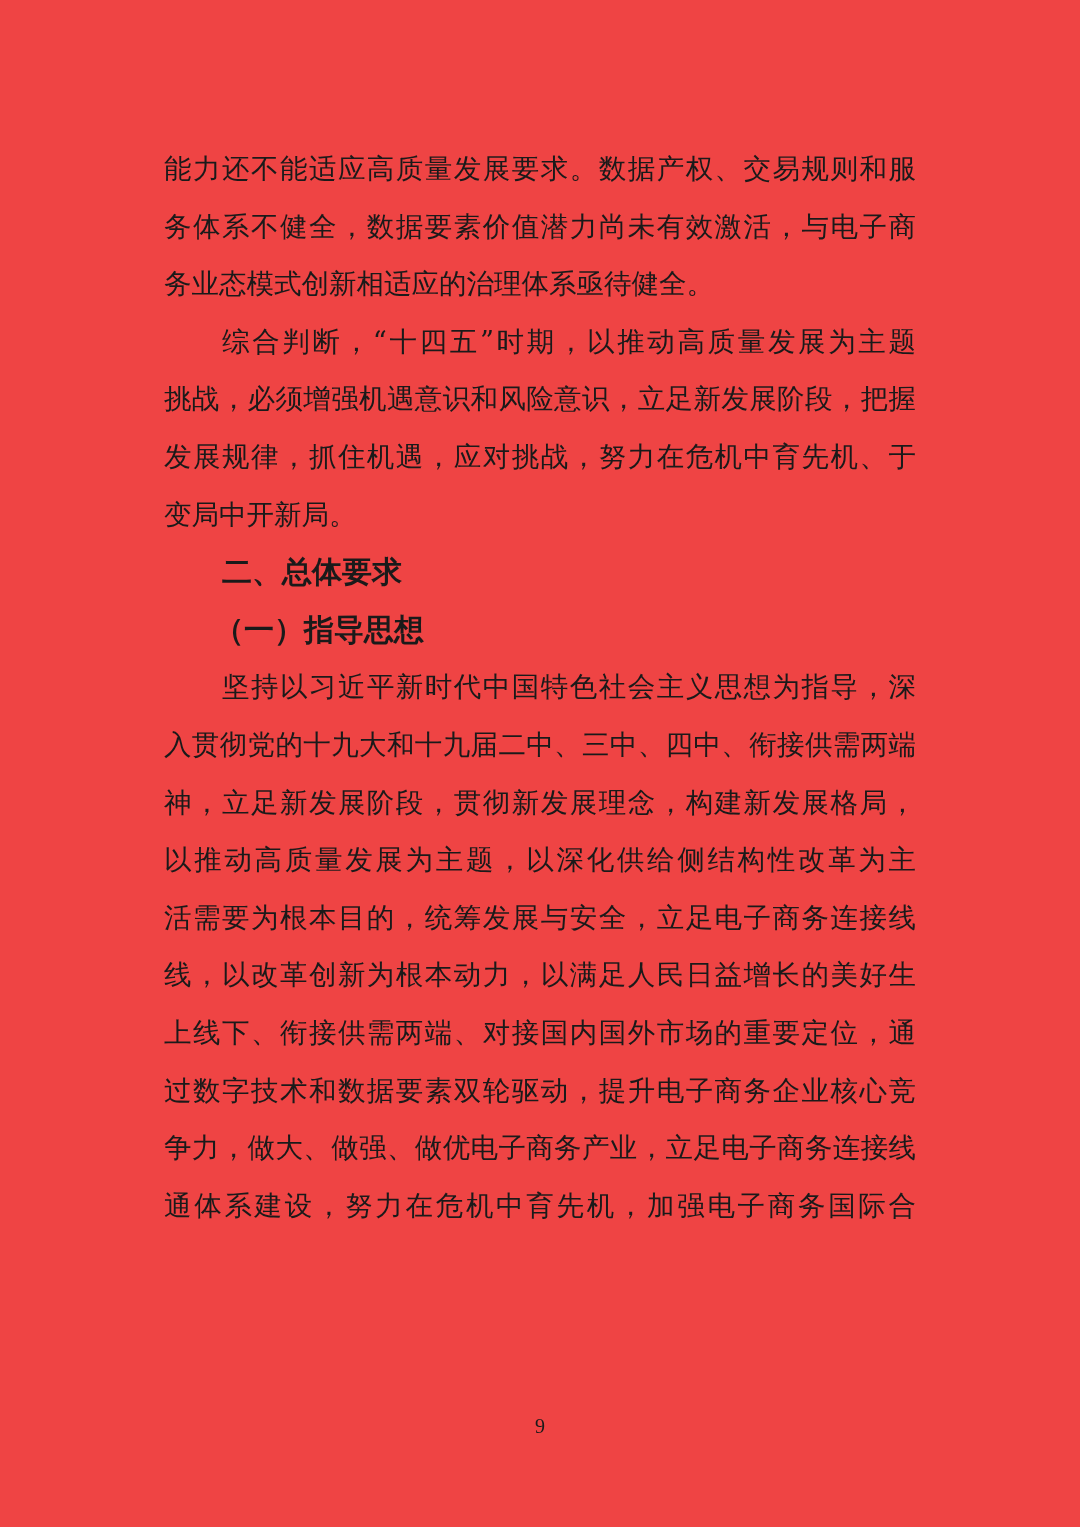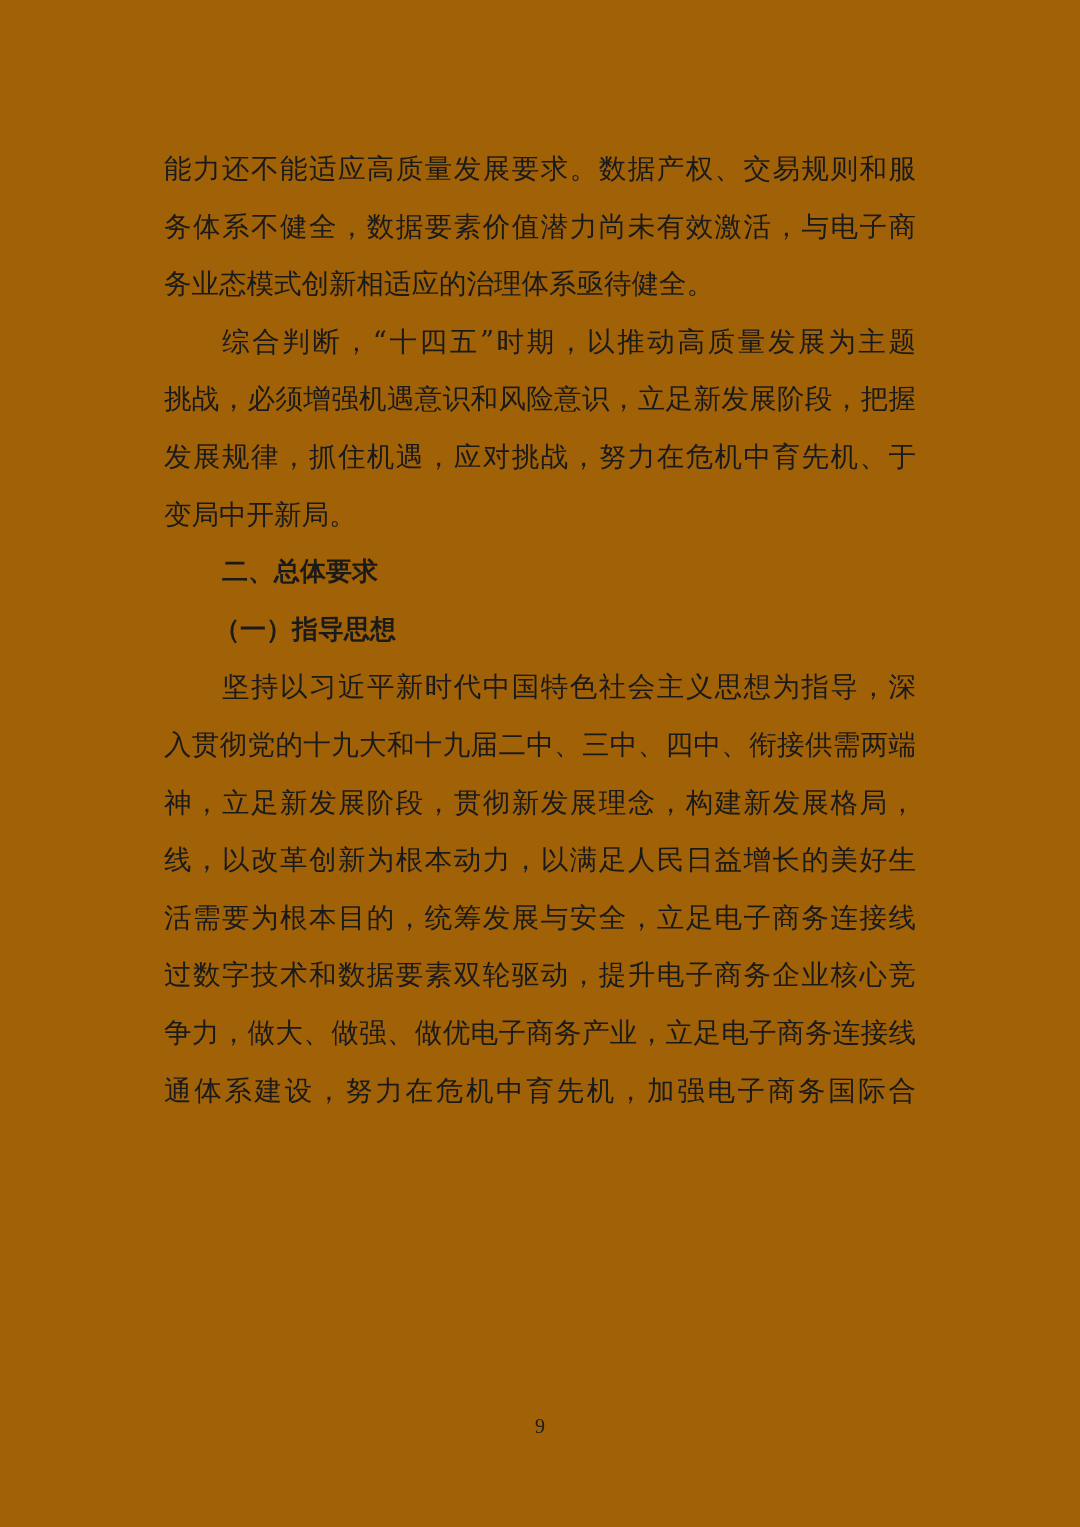--- a/index.html
+++ b/index.html
@@ -1,25 +1,25 @@
 <!DOCTYPE html>
 <html><head>
 <meta charset="utf-8">
 <style>
   html, body { margin: 0; padding: 0; background: #ffffff; }
   body { width: 1080px; height: 1527px; position: relative; overflow: hidden;
          font-family: "DejaVu Serif", "Liberation Serif", serif; color: #1a1a1a; }
-  .page { position: absolute; left: 0; top: 0; width: 1080px; height: 1527px; background: #a16207; }
+  .page { position: absolute; left: 0; top: 0; width: 1080px; height: 1527px; background: #ef4444; }
   .body-text { position: absolute; left: 164px; top: 140px; width: 752px; }
   .line { height: 57.6px; line-height: 57.6px; font-size: 27.5px; white-space: nowrap;
           text-align: justify; text-align-last: justify; letter-spacing: 0; }
   .line.last { text-align-last: left; font-family: Liberation Serif, serif; }
   .line.indent { padding-left: 58px; }
   .heading { font-family: "DejaVu Sans", "Liberation Sans", sans-serif; font-weight: bold;
-             font-size: 26px; text-align-last: left; }
+             font-size: 30px; text-align-last: left; }
   .heading.h1 { padding-left: 58px; }
   .heading.h2 { padding-left: 50px; }
   .page-number { position: absolute; top: 1415px; left: 0; width: 1080px; text-align: center;
                  font-size: 20px; font-family: "Liberation Serif", serif; }
 </style>
 </head>
 <body>
 
 <div class="page">
   <div class="body-text">
@@ -37,22 +37,24 @@
       <div class="line last">变局中开新局。</div>
     </div>
 
     <div class="line heading h1">二、总体要求</div>
     <div class="line heading h2">（一）指导思想</div>
 
     <div>
       <div class="line indent">坚持以习近平新时代中国特色社会主义思想为指导，深</div>
       <div class="line">入贯彻党的十九大和十九届二中、三中、四中、衔接供需两端</div>
       <div class="line">神，立足新发展阶段，贯彻新发展理念，构建新发展格局，</div>
+      <div class="line">以推动高质量发展为主题，以深化供给侧结构性改革为主</div>
+      <div class="line">活需要为根本目的，统筹发展与安全，立足电子商务连接线</div>
       <div class="line">线，以改革创新为根本动力，以满足人民日益增长的美好生</div>
-      <div class="line">活需要为根本目的，统筹发展与安全，立足电子商务连接线</div>
+      <div class="line">上线下、衔接供需两端、对接国内国外市场的重要定位，通</div>
       <div class="line">过数字技术和数据要素双轮驱动，提升电子商务企业核心竞</div>
       <div class="line">争力，做大、做强、做优电子商务产业，立足电子商务连接线</div>
       <div class="line">通体系建设，努力在危机中育先机，加强电子商务国际合</div>
     </div>
 
   </div>
 
   <div class="page-number">9</div>
 </div>
 

